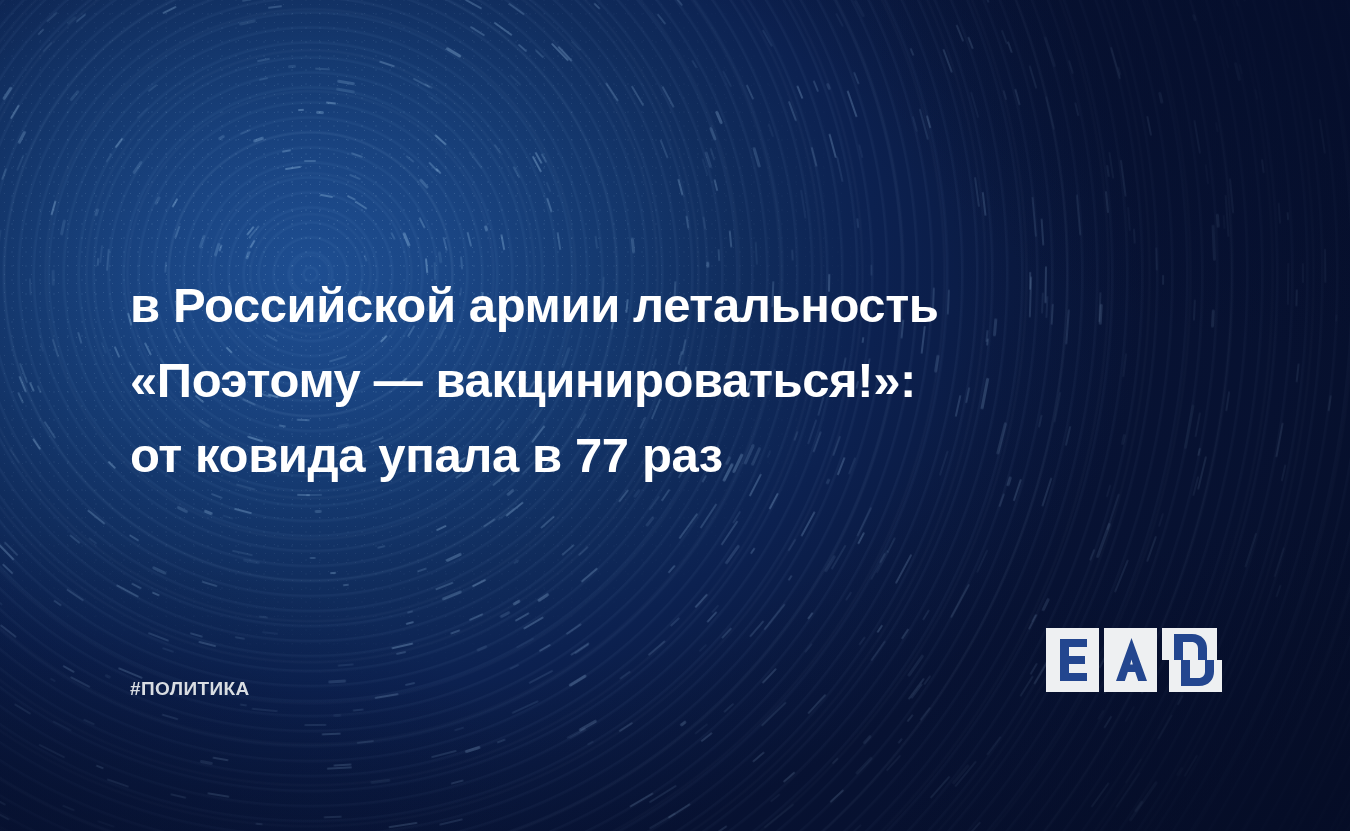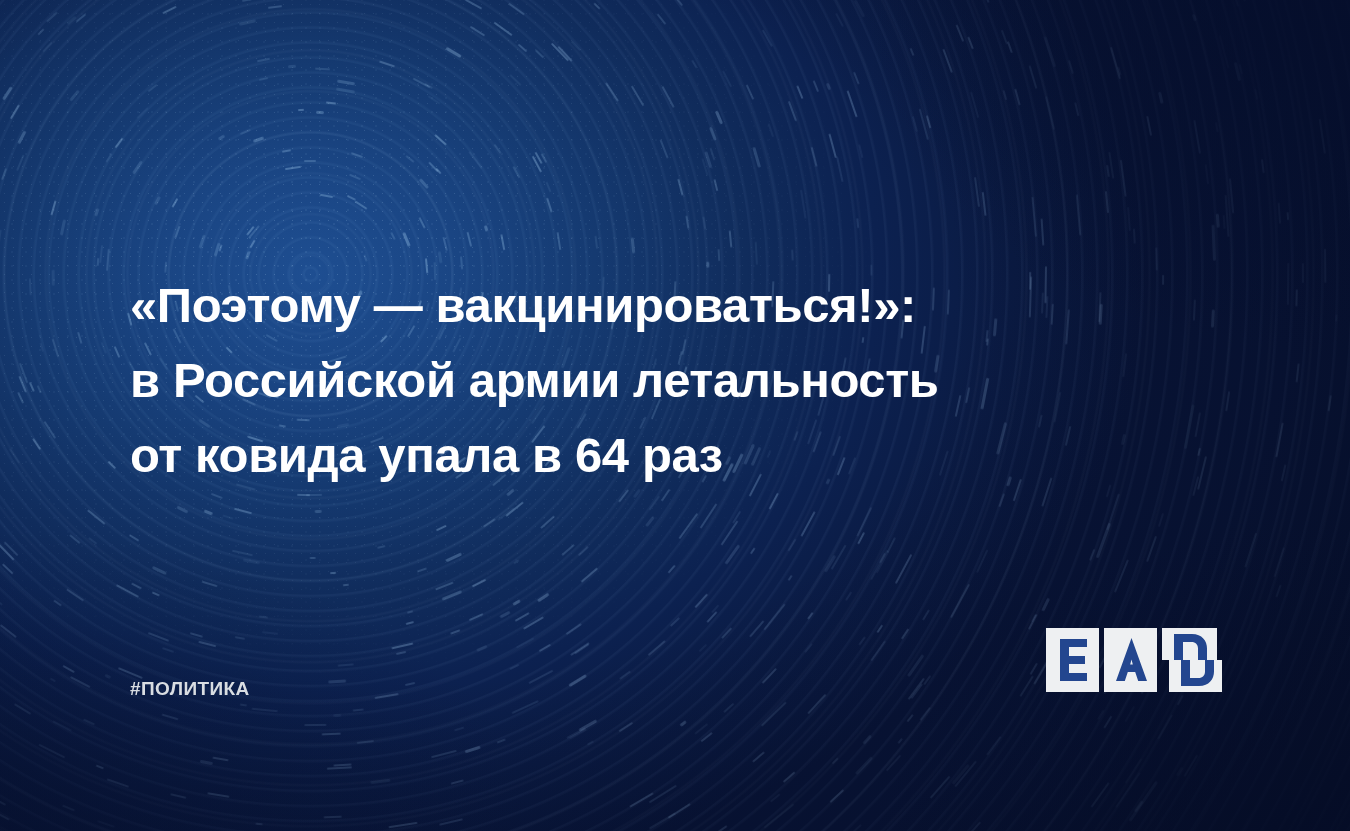--- a/index.html
+++ b/index.html
@@ -793,23 +793,23 @@
       <span style="left: 85.043px; top: 55.7655px; width: 14.2px; height: 2px; opacity: 0.225; transform: rotate(317.4deg);"></span>
     </div>
   <div class="bg-layer bg-speckle"></div>
   <div class="bg-layer bg-vignette"></div>
   <div class="bg-layer bg-corner"></div>
 
   <div class="content">
 
 
     <div class="headline">
+      <span class="line">в Российской армии летальность</span>
       <span class="line">«Поэтому — вакцинироваться!»:</span>
-      <span class="line">в Российской армии летальность</span>
-      <span class="line">от ковида упала в 64 раз</span>
+      <span class="line">от ковида упала в 77 раз</span>
     </div>
 
     <div class="tag">#ПОЛИТИКА</div>
 
     <div class="logo">
 
       <div class="logo-tile">
         <svg width="55" height="64" viewBox="0 0 55 64" aria-hidden="true">
           <path d="M14 11 H41 V19 H23 V28 H39 V36 H23 V45 H41 V53 H14 Z" fill="#23468f"></path>
         </svg>

